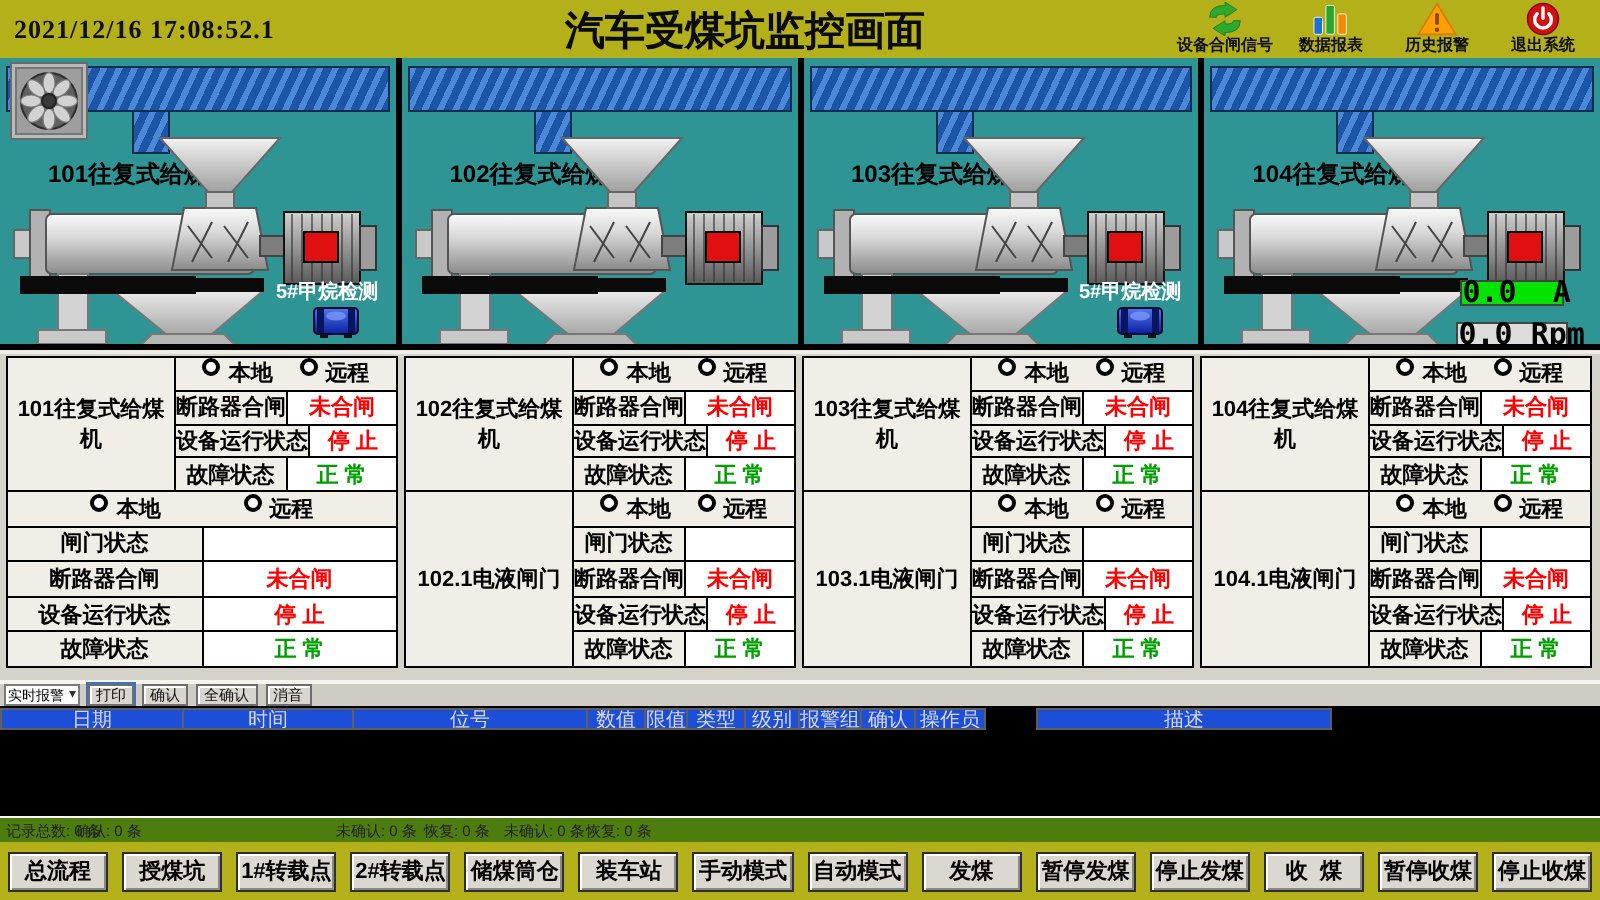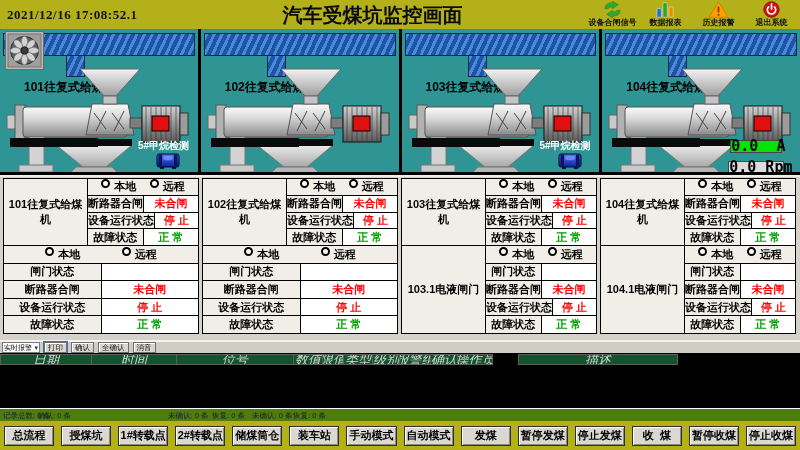--- a/index.html
+++ b/index.html
@@ -67,22 +67,22 @@
     align-items:center;justify-content:space-between;font-size:7px;padding:0 1px;cursor:pointer;}
   .filter-arrow{font-size:7px;color:#333;line-height:7px;}
   .abtn{height:11px;padding:0 3px;background:#d9d6cf;border:1px solid #6d6d6d;
     box-shadow:inset 1px 1px 0 #fff;font-size:7.5px;line-height:8px;color:#111;cursor:pointer;
     font-family:"Liberation Sans",sans-serif;}
   .abtn.focused{outline:1px solid #3d6fc4;}
 
   
   #alarmtable{position:absolute;left:0;top:353px;width:800px;height:55px;background:#000;}
   .alarm-head{position:absolute;left:1px;top:1px;display:flex;height:11px;}
-  .ahcell{background:#14532d;border:1px solid #5e5e5e;margin-left:-1px;color:#d8d8d8;
-    font-size:13px;display:flex;align-items:center;justify-content:center;white-space:nowrap;overflow:hidden;font-style:italic;}
+  .ahcell{background:#1d4ed8;border:1px solid #5e5e5e;margin-left:-1px;color:#d8d8d8;
+    font-size:10px;display:flex;align-items:center;justify-content:center;white-space:nowrap;overflow:hidden;}
   .alarm-list{position:absolute;left:0;top:13px;right:0;bottom:0;background:#000;}
 
   
   #status{position:absolute;left:0;top:408px;width:800px;height:13px;background:#4d7c0f;
     border-top:1px solid #fdfdfa;padding-left:32px;}
   .stat{position:absolute;top:2px;font-size:7.5px;color:#222;white-space:pre;}
 
   
   #footer{position:absolute;left:0;top:421px;width:800px;height:29px;background:#b3b01a;
     display:flex;align-items:center;gap:7px;padding:0 4px;}
@@ -348,20 +348,21 @@
             <div class="cell-name">设备运行状态</div>
             <div class="cell-value red">停 止</div>
           </div>
           <div class="srow">
             <div class="cell-name">故障状态</div>
             <div class="cell-value green">正 常</div>
           </div>
         </div>
       </div>
       <div class="sub-panel valve">
+        <div class="sub-label">102.1电液闸门</div>
         <div class="sub-rows">
           <div class="srow radio-row">
             <span class="radio-item">
               <span class="radio-dot"></span>
               <span class="radio-lbl">本地</span>
             </span>
             <span class="radio-item">
               <span class="radio-dot"></span>
               <span class="radio-lbl">远程</span>
             </span>
@@ -523,21 +524,21 @@
       <div class="ahcell" style="width: 92px;">日期</div>
       <div class="ahcell" style="width: 86px;">时间</div>
       <div class="ahcell" style="width: 118px;">位号</div>
       <div class="ahcell" style="width: 30px;">数值</div>
       <div class="ahcell" style="width: 22px;">限值</div>
       <div class="ahcell" style="width: 30px;">类型</div>
       <div class="ahcell" style="width: 28px;">级别</div>
       <div class="ahcell" style="width: 32px;">报警组</div>
       <div class="ahcell" style="width: 28px;">确认</div>
       <div class="ahcell" style="width: 36px;">操作员</div>
-      <div class="ahcell" style="width: 160px; margin-left: 25px;">描述</div>
+      <div class="ahcell" style="width: 148px; margin-left: 25px;">描述</div>
     </div>
   <div class="alarm-list"></div>
 </div>
 
 <div id="status">
     <span class="stat" style="left: 3px;">记录总数: 0 条</span>
     <span class="stat" style="left: 38px;">确认: 0 条</span>
     <span class="stat" style="left: 168px;">未确认: 0 条</span>
     <span class="stat" style="left: 212px;">恢复: 0 条</span>
     <span class="stat" style="left: 252px;">未确认: 0 条</span>

